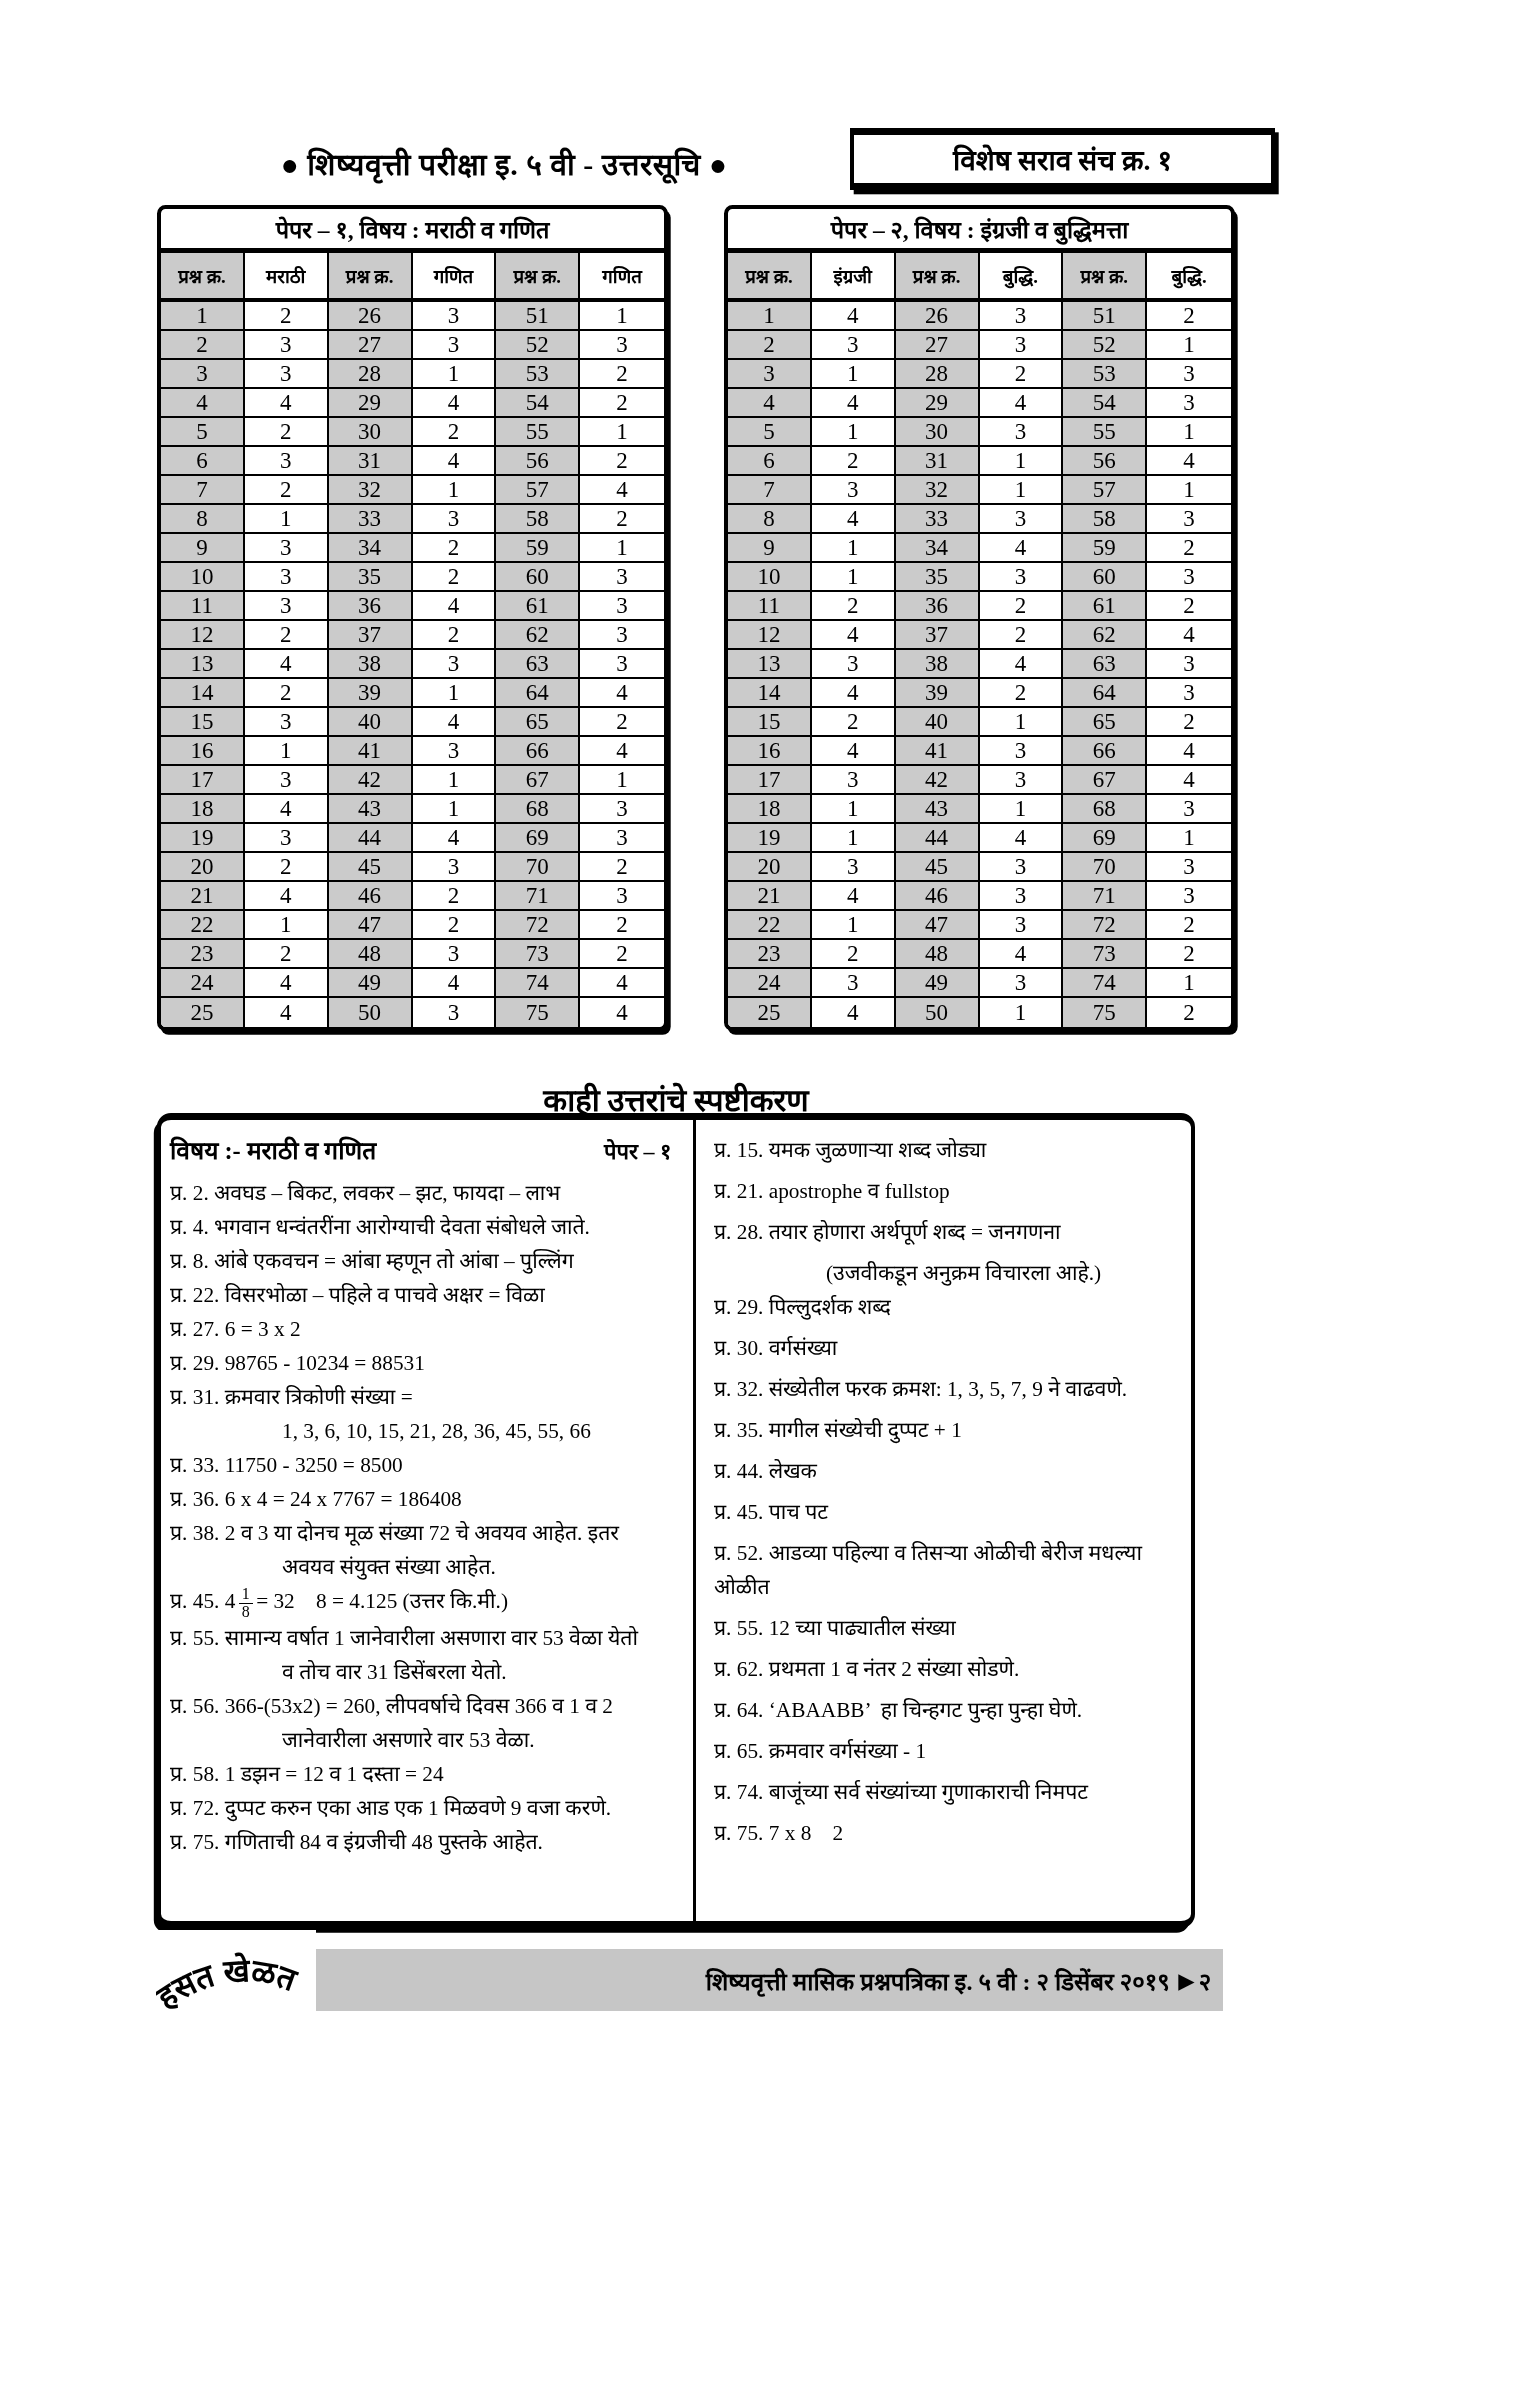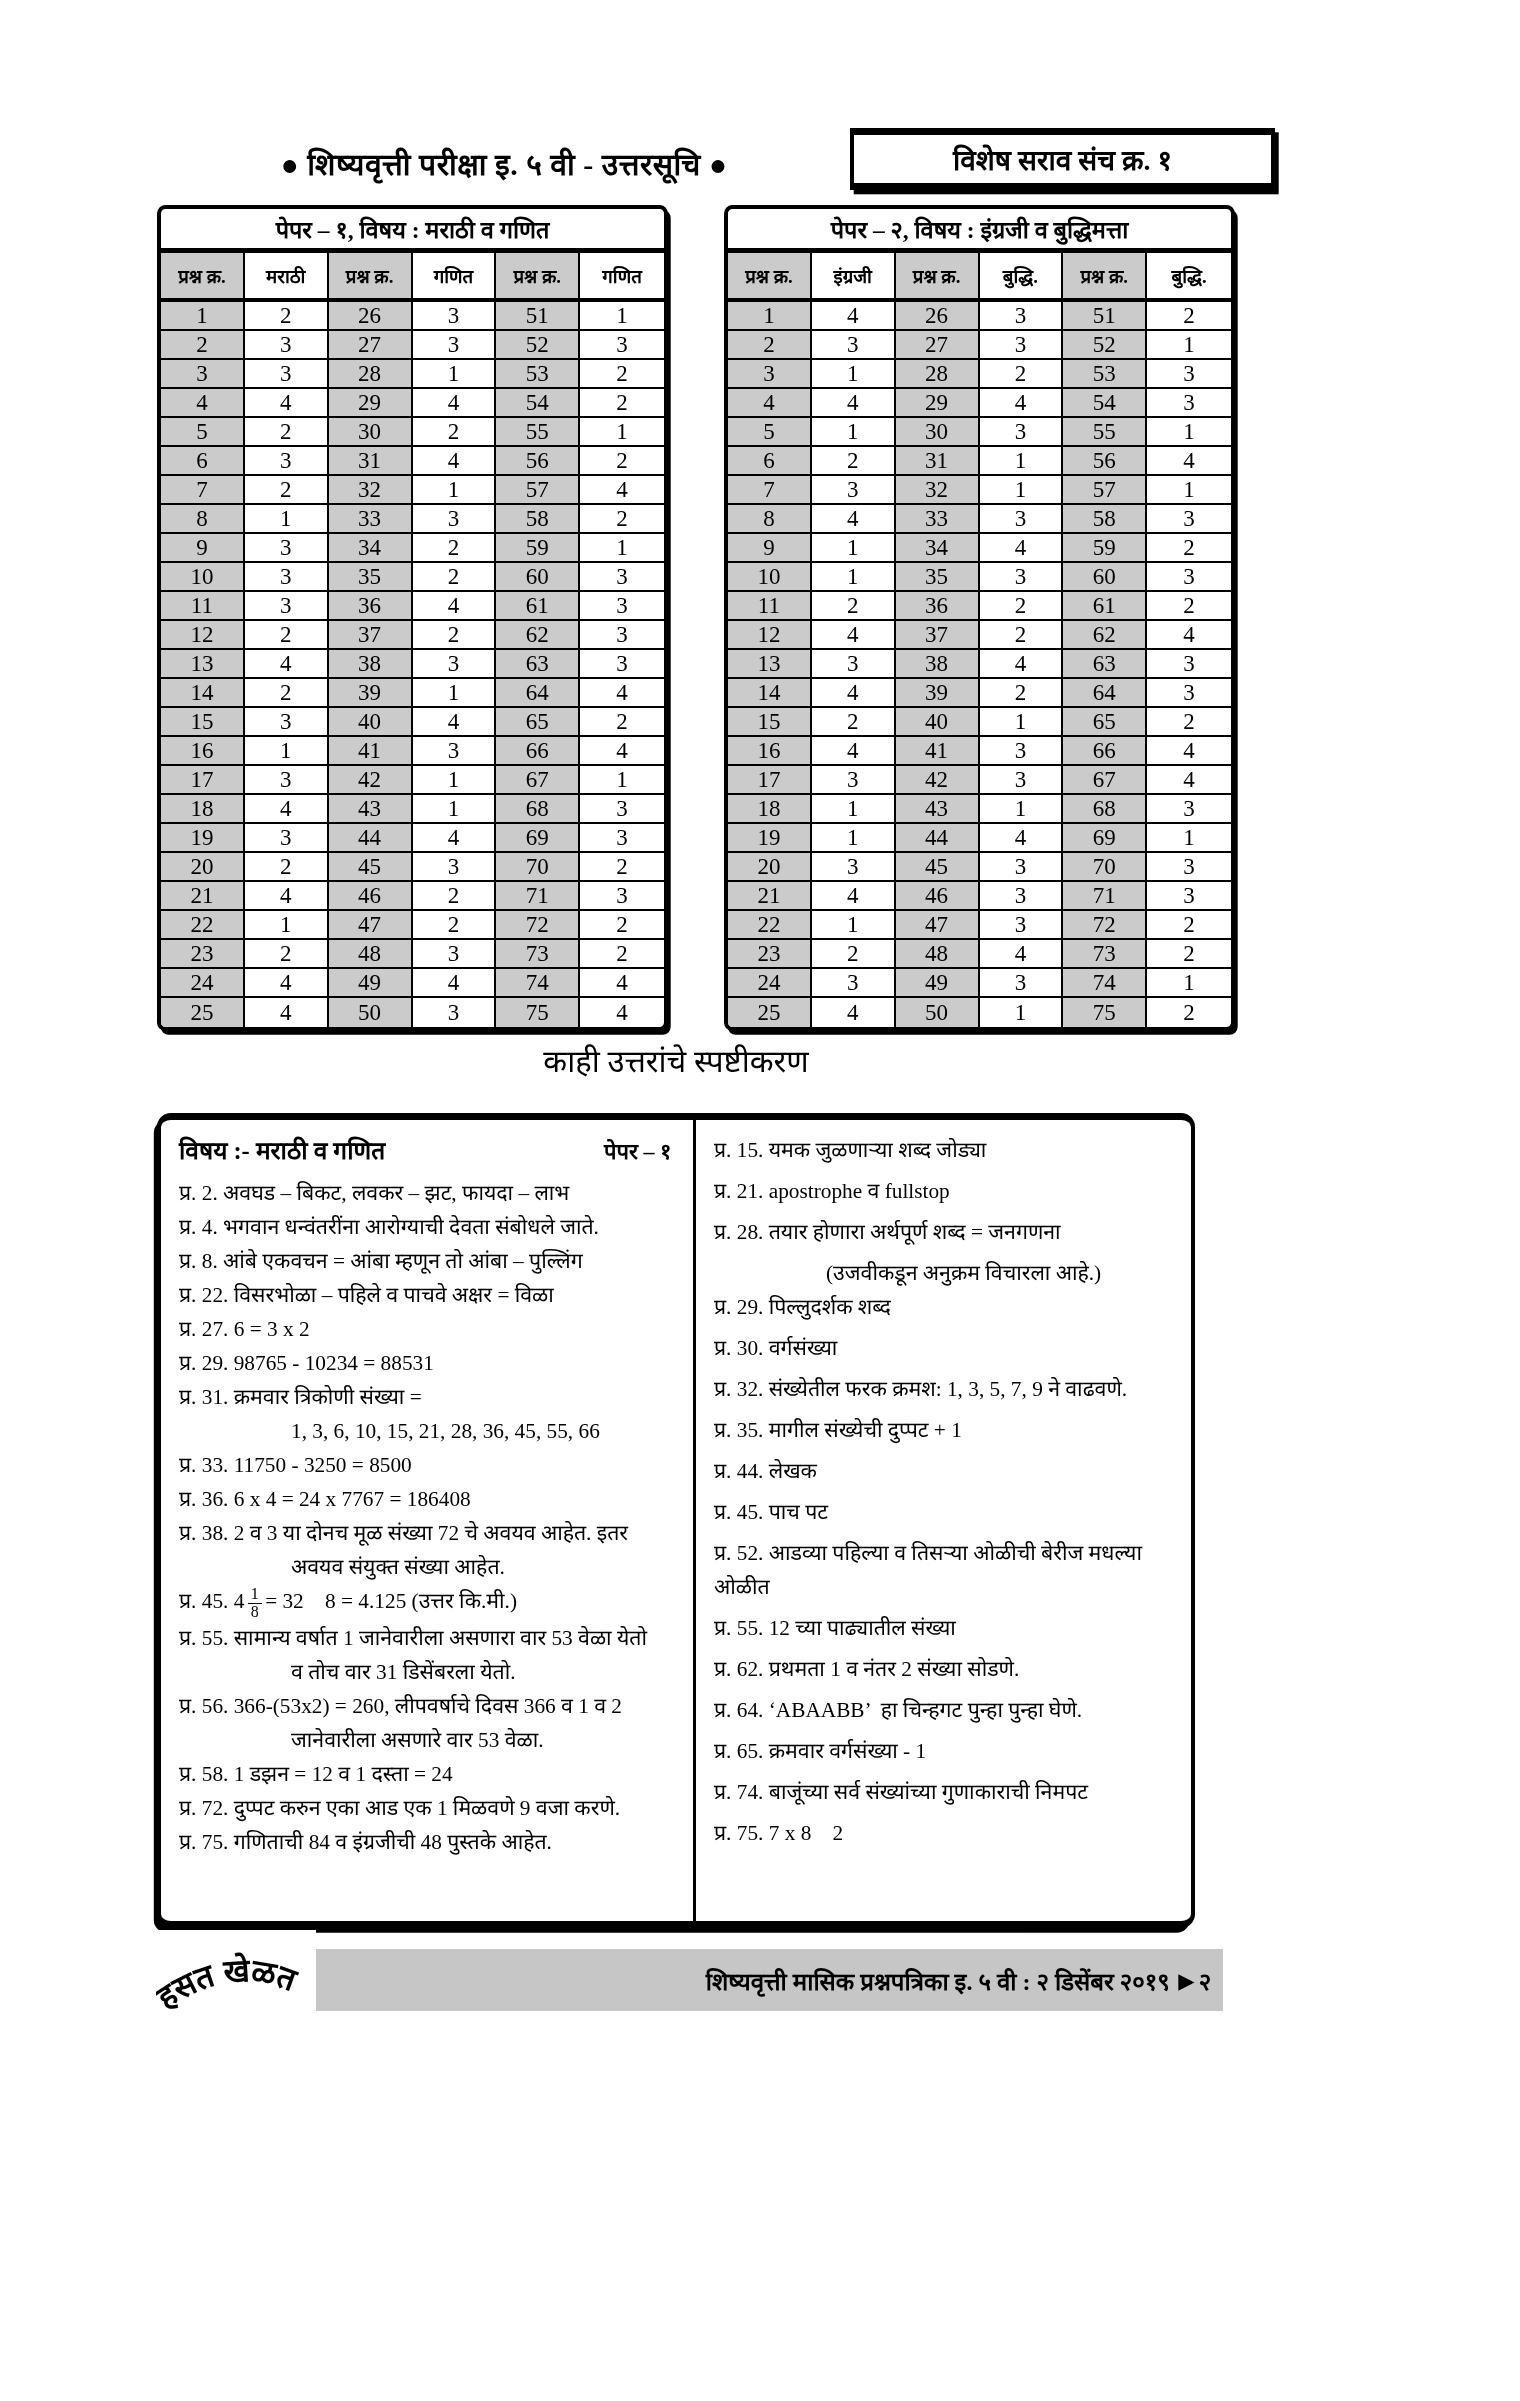--- a/index.html
+++ b/index.html
@@ -44,31 +44,31 @@
   .t-body .trow { display:grid; grid-template-columns:repeat(6,1fr); height:29px; }
   .t-body .trow .tc {
     display:flex; align-items:center; justify-content:center;
     font-size:23px; border-right:2.7px solid var(--ink); border-bottom:2.1px solid var(--ink);
   }
   .t-body .trow .tc:last-child { border-right:none; }
   .t-body .trow:last-child .tc { border-bottom:none; }
   .shade { background:var(--shade); }
   
   .sec-head {
-    position:absolute; left:157px; top:1039px; width:1038px; text-align:center;
-    font-size:31px; font-weight:normal;
+    position:absolute; left:157px; top:1078px; width:1038px; text-align:center;
+    font-size:31px; font-weight:bold;
   }
   .expl {
     position:absolute; left:157px; top:1113px; width:1038px; height:815px;
     border:4.3px solid var(--ink); border-top-width:7px; border-bottom-width:7px;
     border-radius:14px; box-shadow:-4.3px 5.9px 0 -1.1px var(--ink);
     display:flex; background:#fff; overflow:hidden;
   }
   .panel { padding:12.8px 14px 8.5px 18px; }
-  .panel.pl { width:535px; border-right:3.7px solid var(--ink); }
+  .panel.pl { width:535px; border-right:3.7px solid var(--ink);padding-left:9px; }
   .panel.pr { flex:1; }
   .p-head { display:flex; justify-content:space-between; align-items:baseline; margin-bottom:10.7px; }
   .p-subject { font-size:24.5px; font-weight:bold; }
   .p-paper  { font-size:22px; font-weight:bold; white-space:nowrap; padding-right:7.5px; }
   .xi   { font-size:21.3px; line-height:34px; white-space:pre-wrap; }
   .pr .xi { margin-bottom:7px; }
   .xi-q { font-weight:normal; }
   .xi-cont { font-size:21.3px; line-height:34px; padding-left:112px; white-space:pre-wrap; }
   .frac { display:inline-flex; flex-direction:column; vertical-align:middle; text-align:center; font-size:16px; line-height:1.05; margin:0 3.2px; }
   .frac .fn { border-bottom:1.6px solid var(--ink); padding:0 3.2px; }

